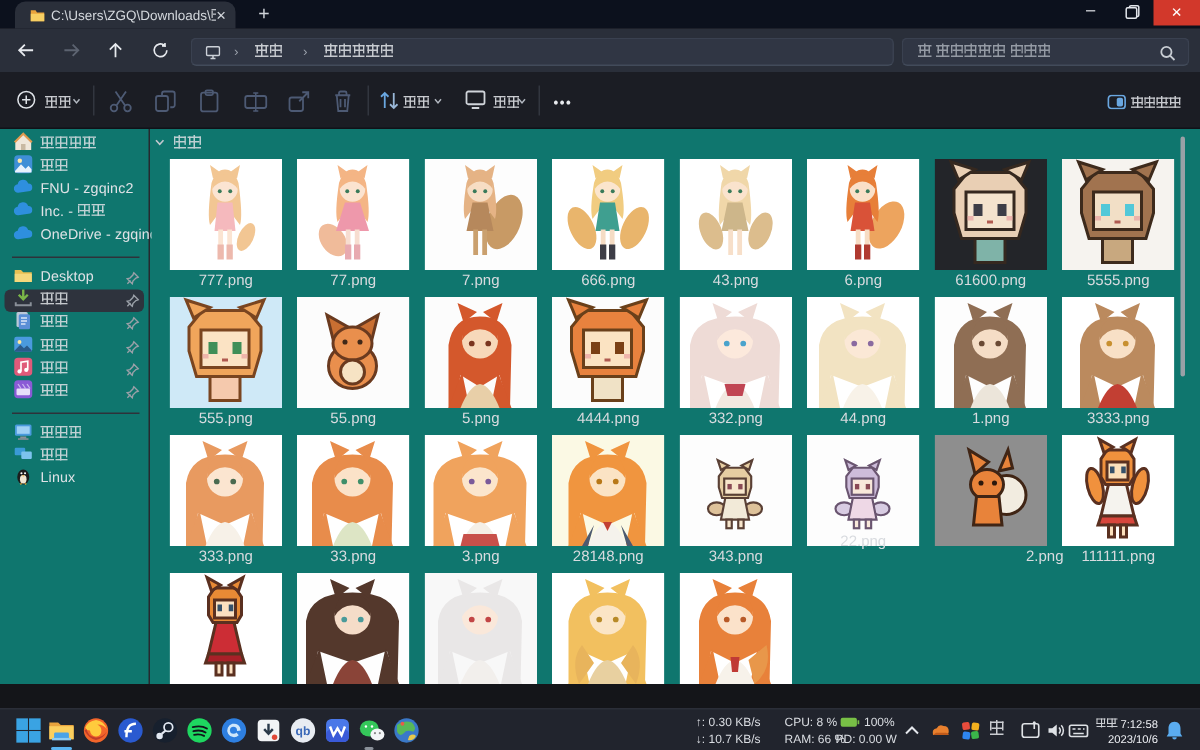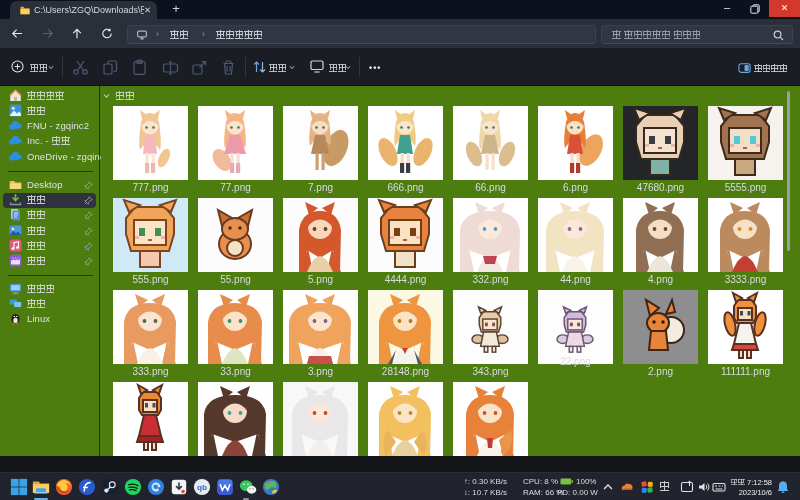--- a/index.html
+++ b/index.html
@@ -35,21 +35,21 @@
 .crumb{position:absolute;top:0;height:17px;line-height:17px;color:#e2e5e9;font-size:9.5px}
 .sep7{color:#9aa1ab;font-size:9px}
 
 #toolbar{position:absolute;left:0;top:48px;width:800px;height:38px;background:#1b1d24;
 border-bottom:1px solid #101218}
 .tsep{position:absolute;top:9px;width:1px;height:20px;background:#32363f}
 .tbic{position:absolute;top:11px}
 .tlab{position:absolute;top:15px;color:#e8eaee;font-size:9px}
 .chv{position:absolute;top:17px}
 
-#bodyarea{position:absolute;left:0;top:86px;width:800px;height:370px;background:#4d7c0f}
+#bodyarea{position:absolute;left:0;top:86px;width:800px;height:370px;background:#0f766e}
 #vdiv{position:absolute;left:99px;top:0;width:1px;height:370px;background:#26292f}
 .srow{position:absolute;left:9px;height:16px;width:92px;overflow:hidden;color:#dfe2e6;font-size:9.5px;line-height:15.5px;white-space:nowrap}
 .srow .sic{vertical-align:-2.5px;margin-right:5px}
 .slab{letter-spacing:.1px}
 .selbg{position:absolute;left:3px;width:93px;height:15px;background:#2e333d;border-radius:4px}
 .pin{position:absolute;left:84px}
 .hline{position:absolute;height:1px;background:#2e323a}
 #grphdr{position:absolute;left:103px;top:4px;color:#dde0e4;font-size:10px}
 .th{position:absolute;width:75px;height:74px;overflow:hidden}
 .nm{position:absolute;width:85px;text-align:center;color:#d8dbdf;font-size:10px}
@@ -350,21 +350,21 @@
           <path d="M28 16 Q25 38 27 44 L33 36 L41 36 L47 44 Q49 38 46 16 Q43 7 37 7 Q31 7 28 16Z" fill="#f0d7a9"></path>
           <path d="M29 13 L27 4 L34 9Z M45 13 L47 4 L40 9Z" fill="#f0d7a9"></path>
           <circle cx="37" cy="20" r="8.5" fill="#fae3cd"></circle>
           <path d="M28.5 20 Q28.5 10 37 10 Q45.5 10 45.5 20 Q42 15 37 15 Q32 15 28.5 20Z" fill="#f0d7a9"></path>
           <circle cx="33.5" cy="21.5" r="1.3" fill="#3a7a5a"></circle>
           <circle cx="40.5" cy="21.5" r="1.3" fill="#3a7a5a"></circle>
           <path d="M32 29 L42 29 L46.0 48 L28.0 48 Z" fill="#cdb68a"></path>
           <rect x="32.5" y="47" width="3.2" height="17" fill="#f7dfc9"></rect>
           <rect x="38.5" y="47" width="3.2" height="17" fill="#f7dfc9"></rect>
         </svg></div>
-<div class="nm" style="left:448px;top:96px">66.png</div>
+<div class="nm" style="left:448px;top:96px">43.png</div>
 <div class="th" style="left:538px;top:20px"><svg width="75" height="74" viewBox="0 0 75 74">
           <rect width="75" height="74" fill="#ffffff"></rect>
           <ellipse cx="53" cy="44" rx="10" ry="17" fill="#eda45e" transform="rotate(28 53 44)"></ellipse>
           <path d="M28 16 Q25 36 27 42 L33 34 L41 34 L47 42 Q49 36 46 16 Q43 7 37 7 Q31 7 28 16Z" fill="#e77f39"></path>
           <path d="M29 13 L27 4 L34 9Z M45 13 L47 4 L40 9Z" fill="#e77f39"></path>
           <circle cx="37" cy="20" r="8.5" fill="#fae0c8"></circle>
           <path d="M28.5 20 Q28.5 10 37 10 Q45.5 10 45.5 20 Q42 15 37 15 Q32 15 28.5 20Z" fill="#e77f39"></path>
           <circle cx="33.5" cy="21.5" r="1.3" fill="#3a7a5a"></circle>
           <circle cx="40.5" cy="21.5" r="1.3" fill="#3a7a5a"></circle>
           <path d="M32 29 L42 29 L45.0 48 L29.0 48 Z" fill="#d95238"></path>
@@ -381,21 +381,21 @@
             <path d="M16 14 L11 2 L27 7Z M58 14 L63 2 L47 7Z" fill="#e9cfb4"></path>
             <rect x="21" y="22" width="32" height="25" fill="#f4e3cd"></rect>
             <rect x="27" y="53" width="20" height="16" fill="#7fb3a8"></rect>
           </g>
           <rect x="26" y="30" width="6" height="8" fill="#3d3d46"></rect>
           <rect x="42" y="30" width="6" height="8" fill="#3d3d46"></rect>
           <rect x="35" y="41" width="4" height="2" fill="#b05a50"></rect>
           <rect x="22" y="38" width="4" height="3" fill="#e8a0a0" opacity=".7"></rect>
           <rect x="48" y="38" width="4" height="3" fill="#e8a0a0" opacity=".7"></rect>
         </svg></div>
-<div class="nm" style="left:618px;top:96px">47680.png</div>
+<div class="nm" style="left:618px;top:96px">61600.png</div>
 <div class="th" style="left:708px;top:20px"><svg width="75" height="74" viewBox="0 0 75 74">
           <rect width="75" height="74" fill="#f6f3ef"></rect>
           <g stroke="#3d2a1c" stroke-width="2">
             <path d="M13 36 L13 20 L22 9 L52 9 L61 20 L61 36 L56 53 L18 53 Z" fill="#a1734f"></path>
             <path d="M16 14 L11 2 L27 7Z M58 14 L63 2 L47 7Z" fill="#a1734f"></path>
             <rect x="21" y="22" width="32" height="25" fill="#f2dfc6"></rect>
             <rect x="27" y="53" width="20" height="16" fill="#c8a87f"></rect>
           </g>
           <rect x="26" y="30" width="6" height="8" fill="#52c8d8"></rect>
           <rect x="42" y="30" width="6" height="8" fill="#52c8d8"></rect>
@@ -487,21 +487,21 @@
           <rect width="75" height="74" fill="#fdfdfd"></rect>
           <path d="M13 74 L13 32 Q16 13 37 13 Q58 13 61 32 L60 74 Q55 60 53 52 L37 60 L21 52 Q19 64 14 74Z" fill="#8f6e54"></path>
           <path d="M13 74 L22 50 L27 74Z M61 74 L52 50 L47 74Z" fill="#8f6e54"></path>
           <path d="M26 17 L22 4 L35 10Z M48 17 L52 4 L39 10Z" fill="#8f6e54"></path>
           <circle cx="37" cy="29" r="12" fill="#f5ddc6"></circle>
           <path d="M25 29 Q25 14 37 14 Q49 14 49 29 Q44.5 21.5 37 21.5 Q29.5 21.5 25 29Z" fill="#8f6e54"></path>
           <circle cx="31.5" cy="31" r="1.9" fill="#6a4a35"></circle>
           <circle cx="42.5" cy="31" r="1.9" fill="#6a4a35"></circle>
           <path d="M24 74 Q30 59 37 58 Q44 59 50 74Z" fill="#ece5da"></path>
         </svg></div>
-<div class="nm" style="left:618px;top:188px">4.png</div>
+<div class="nm" style="left:618px;top:188px">1.png</div>
 <div class="th" style="left:708px;top:112px"><svg width="75" height="74" viewBox="0 0 75 74">
           <rect width="75" height="74" fill="#ffffff"></rect>
           <path d="M12 74 L12 32 Q15 13 37 13 Q59 13 62 32 L61 74 Q56 60 54 52 L37 60 L20 52 Q18 64 13 74Z" fill="#bb8a5e"></path>
           <path d="M12 74 L21 50 L26 74Z M62 74 L53 50 L48 74Z" fill="#bb8a5e"></path>
           <path d="M26 17 L22 4 L35 10Z M48 17 L52 4 L39 10Z" fill="#bb8a5e"></path>
           <circle cx="37" cy="29" r="12" fill="#f8e0c6"></circle>
           <path d="M25 29 Q25 14 37 14 Q49 14 49 29 Q44.5 21.5 37 21.5 Q29.5 21.5 25 29Z" fill="#bb8a5e"></path>
           <circle cx="31.5" cy="31" r="1.9" fill="#c89030"></circle>
           <circle cx="42.5" cy="31" r="1.9" fill="#c89030"></circle>
           <path d="M24 74 Q30 59 37 58 Q44 59 50 74Z" fill="#c23f33"></path>
@@ -598,21 +598,21 @@
           <rect width="75" height="74" fill="#8e8e8e"></rect>
           <g stroke="#402515" stroke-width="2">
             <circle cx="48" cy="40" r="13" fill="#f2ece0"></circle>
             <path d="M27 26 L23 10 L36 18Z M43 24 L49 10 L52 22Z" fill="#e8833a"></path>
             <ellipse cx="35" cy="33" rx="11" ry="10" fill="#e8833a"></ellipse>
             <path d="M28 41 L43 41 L45 60 L26 60Z" fill="#e8833a"></path>
           </g>
           <circle cx="31" cy="32" r="1.7" fill="#2a180c"></circle>
           <circle cx="40" cy="32" r="1.7" fill="#2a180c"></circle>
         </svg></div>
-<div class="nm" style="left:618px;top:280px">2.png</div>
+<div class="nm" style="left:654px;top:280px">2.png</div>
 <div class="th" style="left:708px;top:204px"><svg width="75" height="74" viewBox="0 0 75 74">
           <rect width="75" height="74" fill="#ffffff"></rect>
           <ellipse cx="22" cy="34" rx="5" ry="12" fill="#f0913d" stroke="#5a3020" stroke-width="2" transform="rotate(-14 22 34)"></ellipse>
           <ellipse cx="52" cy="34" rx="5" ry="12" fill="#f0913d" stroke="#5a3020" stroke-width="2" transform="rotate(14 52 34)"></ellipse>
           <g stroke="#5a3020" stroke-width="2">
             <path d="M26 28 L26 16 L30 10 L44 10 L48 16 L48 28 L45 33 L29 33Z" fill="#f0913d"></path>
             <path d="M28 12 L25 3 L34 8Z M46 12 L49 3 L40 8Z" fill="#f0913d"></path>
             <rect x="30" y="18" width="14" height="12" fill="#fbe0bc"></rect>
             <path d="M31 33 L43 33 L48 54 L26 54Z" fill="#f5f3ee"></path>
             <path d="M26 54 L48 54 L50 60 L24 60Z" fill="#d8463c"></path>

